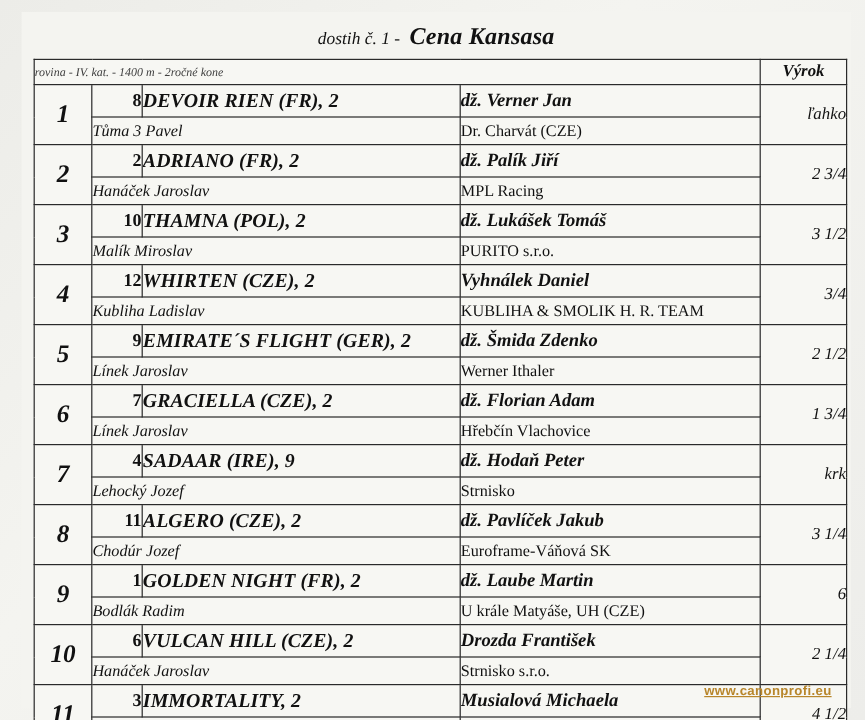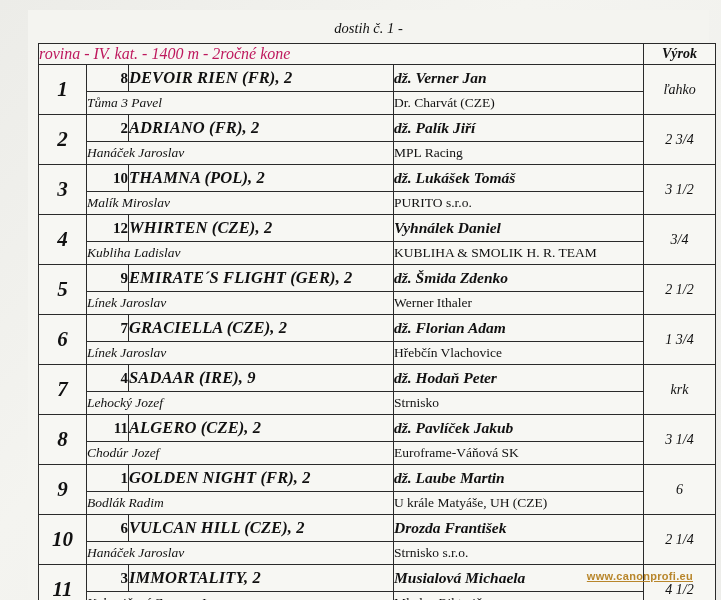--- a/index.html
+++ b/index.html
@@ -12,21 +12,21 @@
     background: #000;
     font-family: "Liberation Serif", serif;
     overflow: hidden;
   }
   .page {
     position: relative;
     width: 721px;
     height: 600px;
     background: #f2f2ee;
     box-sizing: border-box;
-    padding: 10px 12px 10px 28px;
+    padding: 10px 12px 10px 18px;
     background-image: linear-gradient(135deg, #ecece8 0%, #f4f4f0 40%, #ededea 100%);
   }
   .sheet {
     position: relative;
     width: 100%;
     height: 100%;
     background: #f4f4f0;
     box-sizing: border-box;
     padding: 6px 10px 0 10px;
   }
@@ -62,23 +62,23 @@
     background: #f7f7f3;
   }
   
   col.c-pos   { width: 48px; }
   col.c-num   { width: 42px; }
   col.c-horse { width: 265px; }
   col.c-jock  { width: 250px; }
   col.c-res   { width: 72px; }
 
   .hdr-left {
-    font-size: 16px;
-    font-style: italic;
-    color: #be185d;
+    font-size: 10px;
+    font-style: italic;
+    color: #404040;
     padding: 3px 6px 3px 6px;
     height: 20px;
   }
   .hdr-res {
     font-size: 14px;
     font-weight: bold;
     font-style: italic;
     text-align: center;
     color: #111;
     padding: 3px 2px;
@@ -128,21 +128,21 @@
   }
   .owner {
     font-size: 13.5px;
     color: #111;
     padding-left: 7px;
     height: 22px;
     white-space: nowrap;
     overflow: hidden;
   }
   .result {
-    text-align: center;
+    text-align: right;
     font-size: 14px;
     font-style: italic;
     color: #111;
   }
 
   .watermark {
     position: absolute;
     right: 16px;
     bottom: 8px;
     font-family: "Liberation Sans", sans-serif;
@@ -154,20 +154,21 @@
   }
 </style>
 </head>
 <body>
 
 <div class="page">
   <div class="sheet">
 
     <div class="title-row">
       <span class="title-small">dostih č. 1 -</span>
+      <span class="title-main">Cena Kansasa</span>
     </div>
 
     <table class="race">
       <colgroup>
         <col class="c-pos">
           <col class="c-num">
           <col class="c-horse">
           <col class="c-jock">
           <col class="c-res">
       </colgroup>

